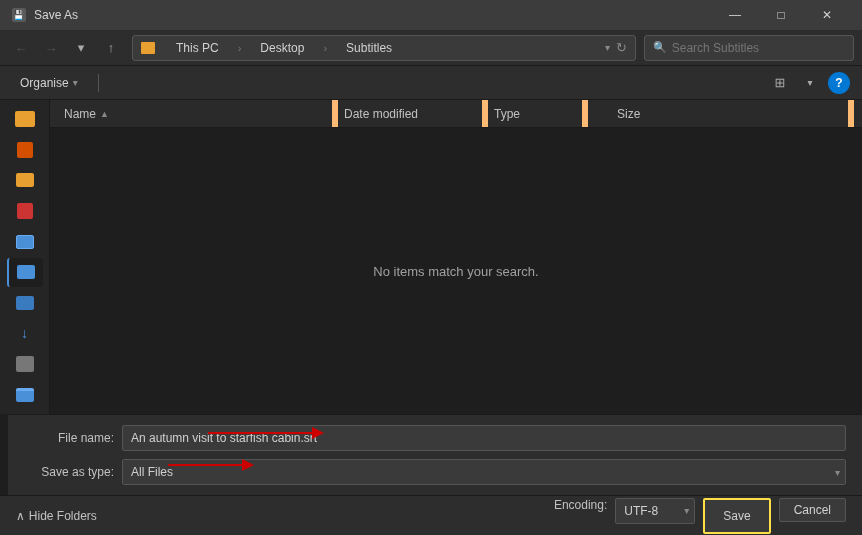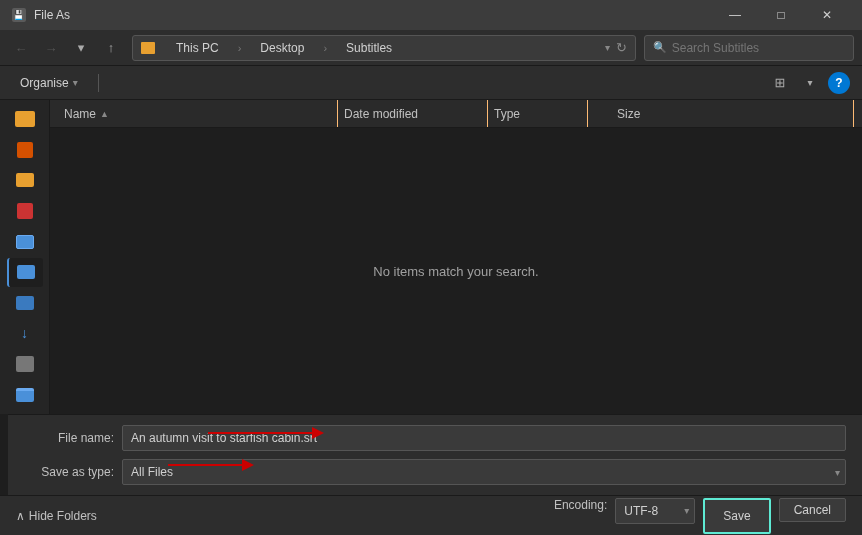--- a/index.html
+++ b/index.html
@@ -239,21 +239,21 @@
       padding: 0 8px;
       flex-shrink: 0;
     }
     .col-header {
       color: #c0c0c0;
       font-size: 12px;
       cursor: pointer;
       padding: 0 6px;
       height: 100%;
       display: flex; align-items: center;
-      border-right: 1px solid #fdba74;
+      border-right: 6px solid #fdba74;
       text-align: right;
     }
     .col-name { width: 280px; }
     .col-date { width: 150px; }
     .col-type { width: 100px; }
     .col-size { flex: 1; margin-left: 23px; }
     .sort-arrow { margin-left: 4px; font-size: 9px; color: #888; }
 
     
     .file-list-content {
@@ -365,21 +365,21 @@
       -webkit-appearance: none;
       cursor: pointer;
       width: 80px;
     }
     .encoding-select-arrow {
       position: absolute; right: 6px; color: #888; font-size: 10px; pointer-events: none;
     }
     .save-btn {
       height: 36px;
       background: #3a3a3a;
-      border: 2px solid #5eead4;
+      border: 2px solid #fde047;
       border-radius: 2px;
       color: #d0d0d0;
       font-size: 12px;
       cursor: pointer;
       padding: 0 18px;
       font-weight: 500;
     }
     .cancel-btn {
       height: 24px;
       background: #3a3a3a;
@@ -390,21 +390,21 @@
       cursor: pointer;
       padding: 0 14px;
     }
   </style>
 </head>
 <body>
 
 <div class="title-bar">
   <div class="title-bar-left">
     <div class="title-icon">💾</div>
-    <span class="title-text">File As</span>
+    <span class="title-text">Save As</span>
   </div>
   <div class="title-controls">
     <button class="title-btn">—</button>
     <button class="title-btn">□</button>
     <button class="title-btn close">✕</button>
   </div>
 </div>
 
 <div class="nav-bar">
   <button class="nav-btn disabled">←</button>

